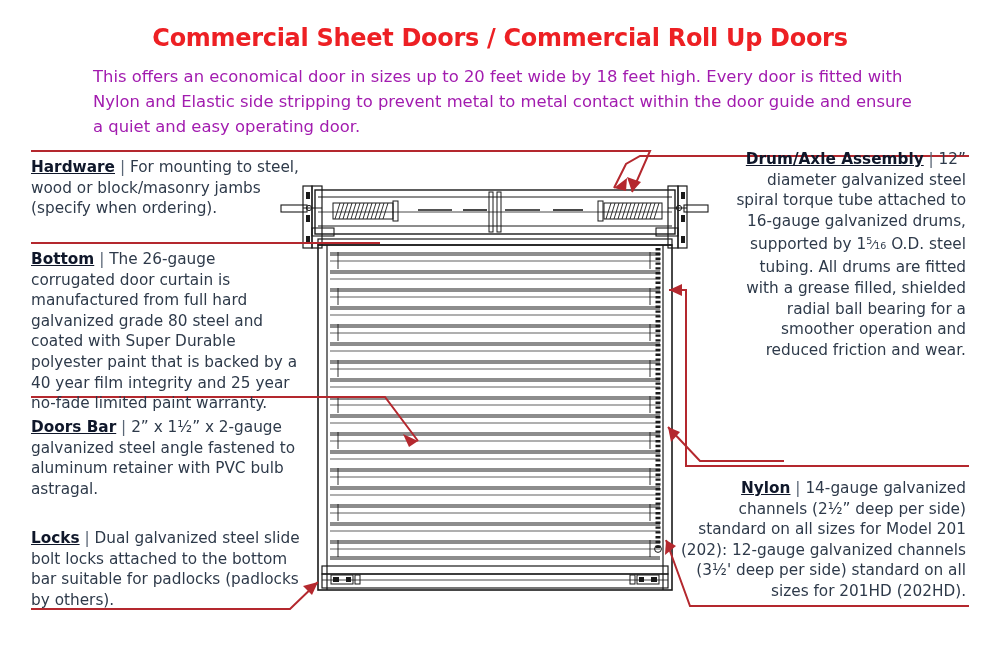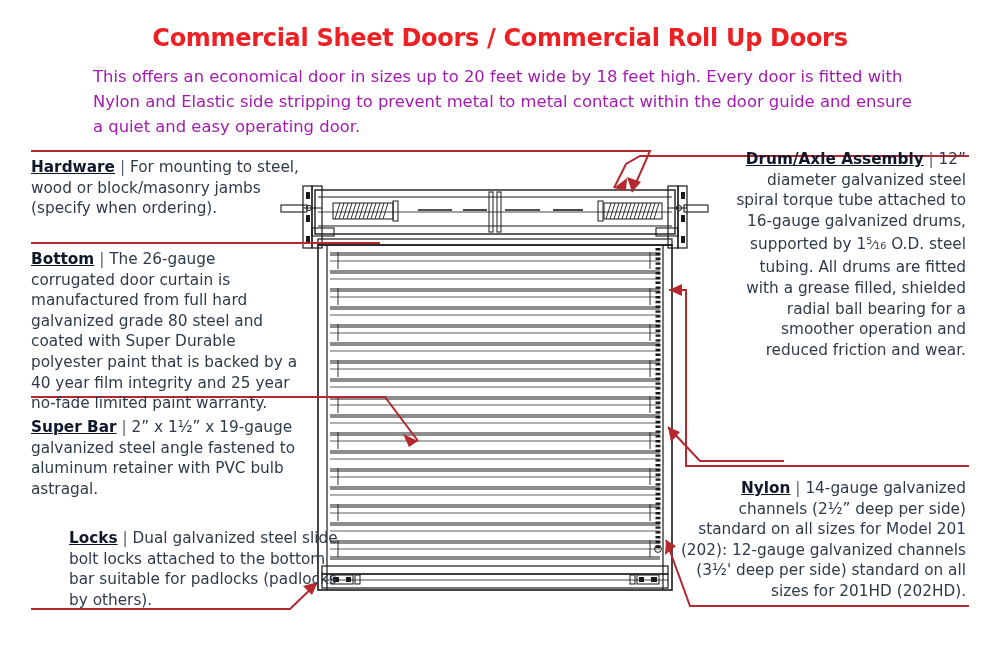--- a/index.html
+++ b/index.html
@@ -36,21 +36,21 @@
   
   .callout{position:absolute;font-size:15.3px;line-height:20.6px;color:#2e3a4a;}
   .callout .lead{color:#0f172a;font-weight:bold;text-decoration:underline;}
   .callout .bar{color:#5a6676;}
   .left-col{text-align:left;}
   .right-col{text-align:right;}
 
   #co-hardware{left:31px;top:157px;width:282px;}
   #co-curtain {left:31px;top:249px;width:272px;}
   #co-bottom  {left:31px;top:417px;width:282px;}
-  #co-locks   {left:31px;top:528px;width:272px;margin-left:38px;}
+  #co-locks   {left:31px;top:528px;width:272px;}
   #co-drum    {right:34px;top:149px;width:243px;}
   #co-operation{right:34px;top:378px;width:250px;}
   #co-guides  {right:34px;top:478px;width:296px;}
 
   .sup{font-size:0.62em;vertical-align:0.52em;}
   .sub{font-size:0.62em;vertical-align:-0.05em;text-align:right;}
   .slash{font-size:0.8em;}
 
   svg{position:absolute;left:0;top:0;}
   .dl{stroke:#B4282E;stroke-width:2;fill:none;stroke-linejoin:miter;stroke-linecap:butt;}
@@ -272,23 +272,23 @@
     <span>For mounting to steel, wood or block/masonry jambs (specify when ordering).</span>
   </div>
 
   <div class="callout left-col" id="co-curtain">
     <span class="lead">Bottom</span>
     <span class="bar">|</span>
     <span>The 26-gauge corrugated door curtain is manufactured from full hard galvanized grade 80 steel and coated with Super Durable polyester paint that is backed by a 40 year film integrity and 25 year no-fade limited paint warranty.</span>
   </div>
 
   <div class="callout left-col" id="co-bottom">
-    <span class="lead">Super Bar</span>
-    <span class="bar">|</span>
-    <span>2” x 1</span><span>½</span><span>” x 19-gauge galvanized steel angle fastened to aluminum retainer with PVC bulb astragal.</span>
+    <span class="lead">Doors Bar</span>
+    <span class="bar">|</span>
+    <span>2” x 1</span><span>½</span><span>” x 2-gauge galvanized steel angle fastened to aluminum retainer with PVC bulb astragal.</span>
   </div>
 
   <div class="callout left-col" id="co-locks">
     <span class="lead">Locks</span>
     <span class="bar">|</span>
     <span>Dual galvanized steel slide bolt locks attached to the bottom bar suitable for padlocks (padlocks by others).</span>
   </div>
 
   <div class="callout right-col" id="co-drum">
     <span class="lead">Drum/Axle Assembly</span>

